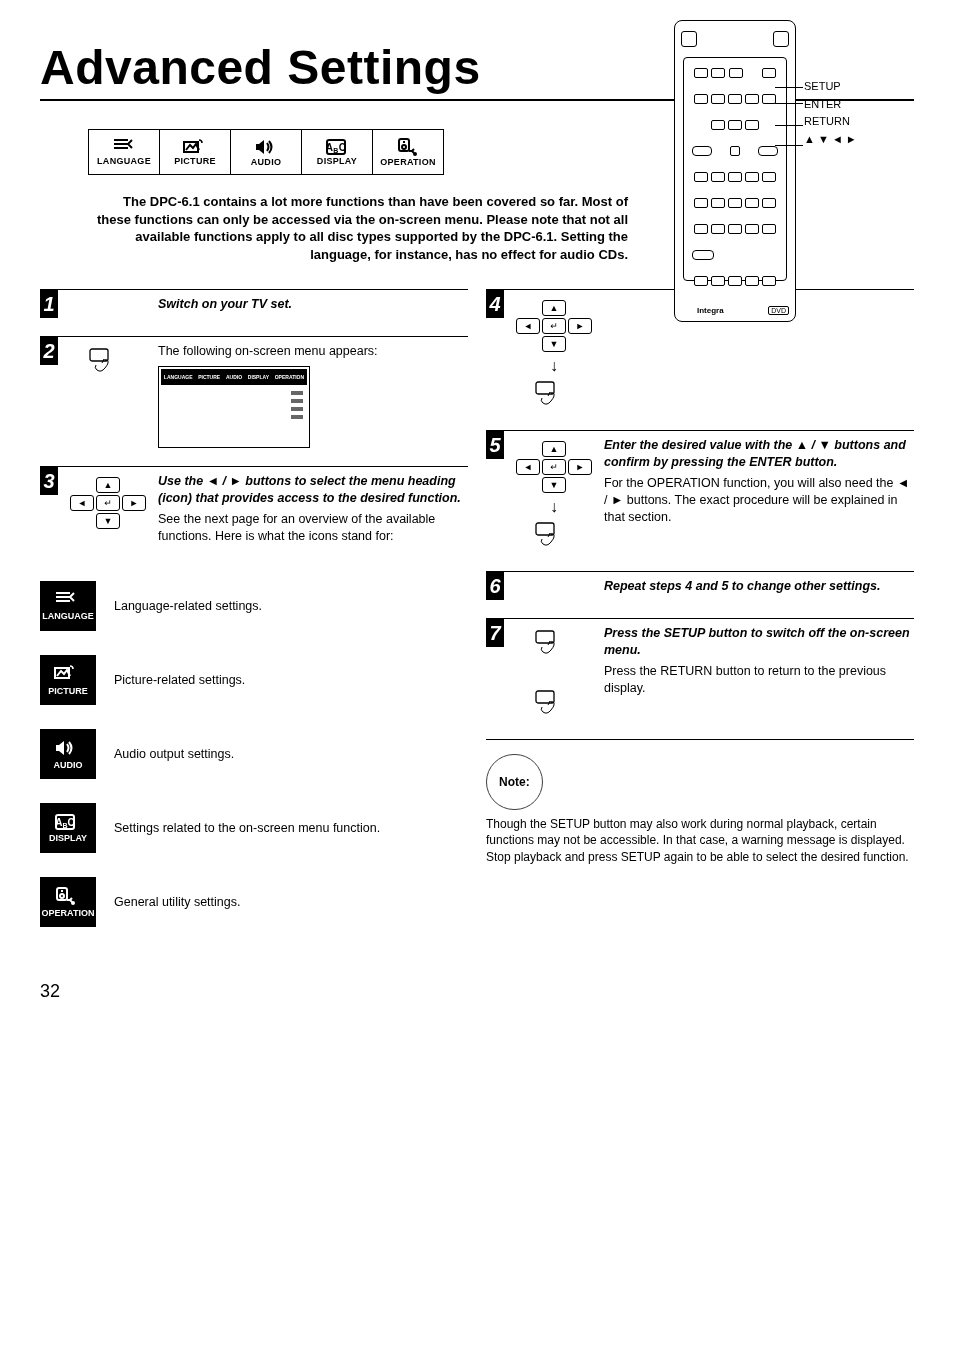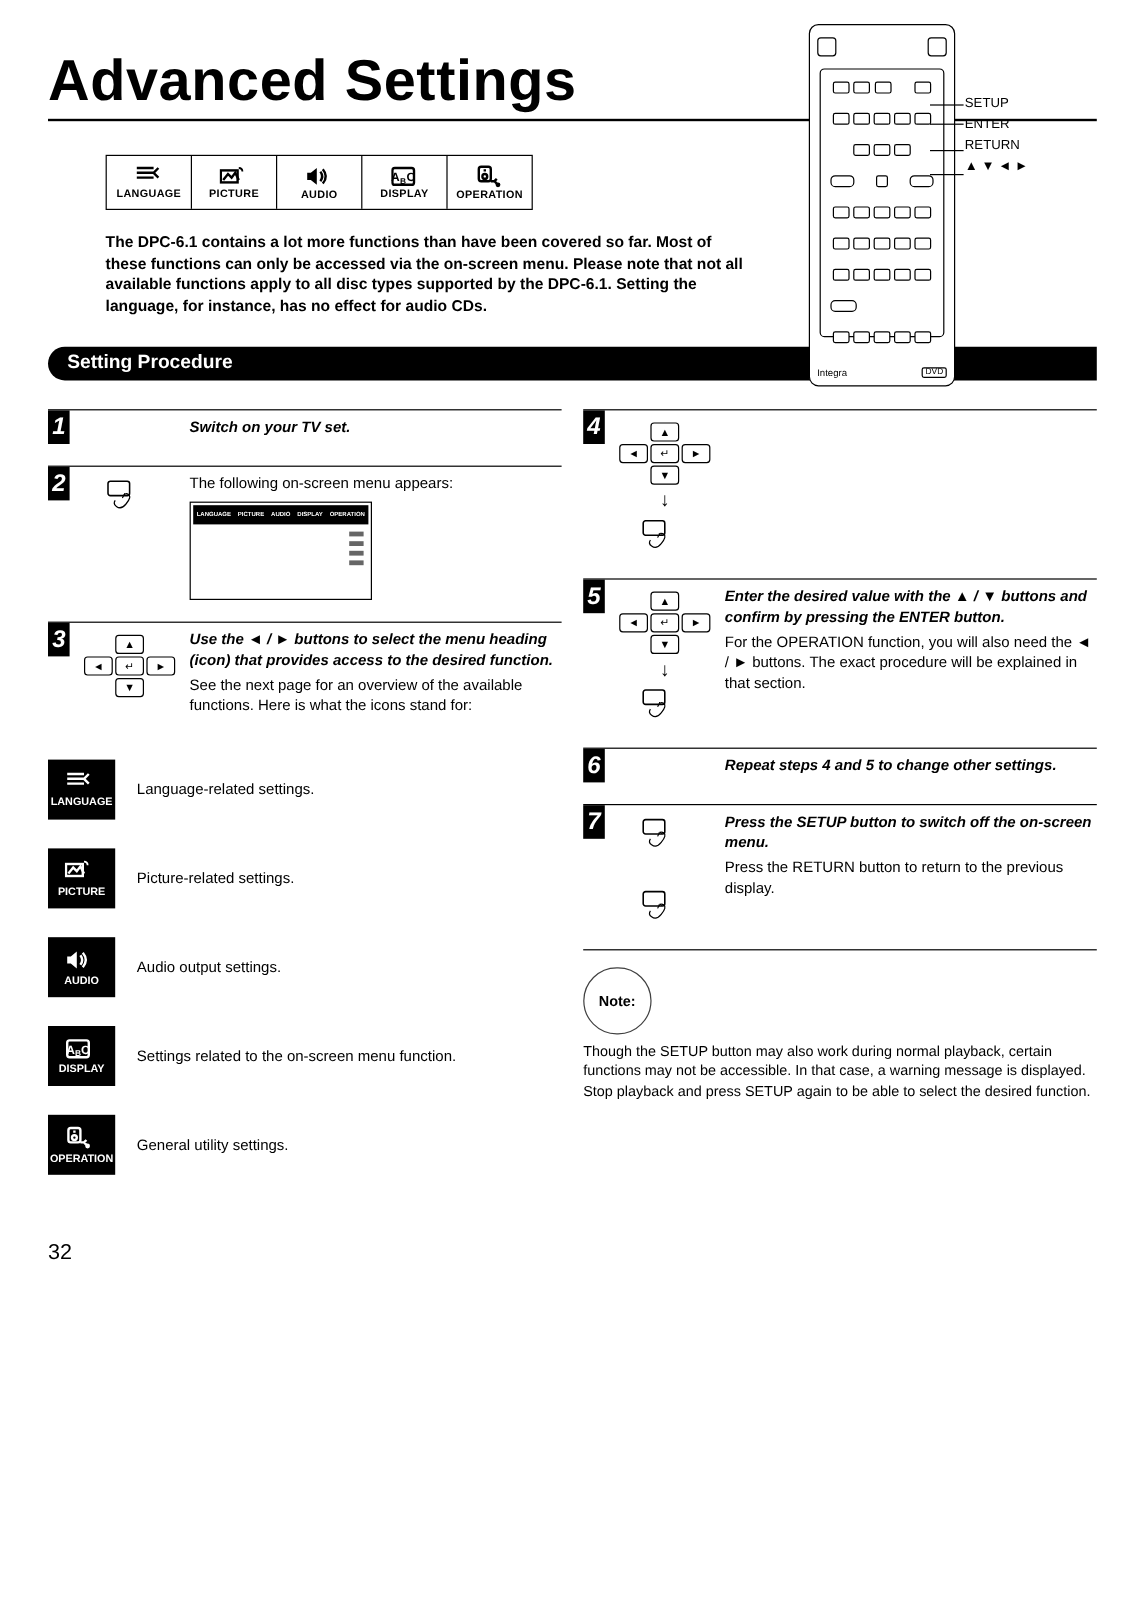--- a/index.html
+++ b/index.html
@@ -73,23 +73,23 @@
     white-space: nowrap;
   }
   .remote-line {
     position: absolute;
     height: 1px;
     background: #000;
   }
   .remote-brand {
     position: absolute;
     bottom: 6px;
-    left: 6px;
+    left: 22px;
     font-size: 8px;
-    font-weight: normal;
+    font-weight: bold;
   }
   .remote-dvd {
     position: absolute;
     bottom: 6px;
     right: 6px;
     font-size: 7px;
     border: 1px solid #000;
     padding: 0 2px;
     border-radius: 2px;
   }
@@ -115,20 +115,21 @@
   }
   .icon-cell:last-child { border-right: none; }
   .icon-cell svg { display: block; }
 
   .intro {
     max-width: 540px;
     font-size: 13px;
     font-weight: 700;
     line-height: 1.35;
     margin: 0 0 26px 48px;
+    text-align: right;
   }
 
   .section-bar {
     background: #000;
     color: #fff;
     border-radius: 999px 0 0 999px;
     padding: 5px 0 5px 16px;
     font-size: 16px;
     font-weight: 700;
     margin: 0 0 24px 0;
@@ -432,21 +433,20 @@
     <div class="icon-cell">
       <svg width="24" height="20" style="color:#000">
           <use href="#ic-operation"></use>
         </svg>
       <span>OPERATION</span>
     </div>
   </div>
 
   <p class="intro">The DPC-6.1 contains a lot more functions than have been covered so far. Most of these functions can only be accessed via the on-screen menu. Please note that not all available functions apply to all disc types supported by the DPC-6.1. Setting the language, for instance, has no effect for audio CDs.</p>
 
-  <div class="section-bar">Setting Procedure</div>
 
   <div class="cols">
 
     <div class="col">
 
       <div class="step">
         <div class="step-num">1</div>
         <div class="step-icons"></div>
         <div class="step-body">
           <p class="bold">Switch on your TV set.</p>

